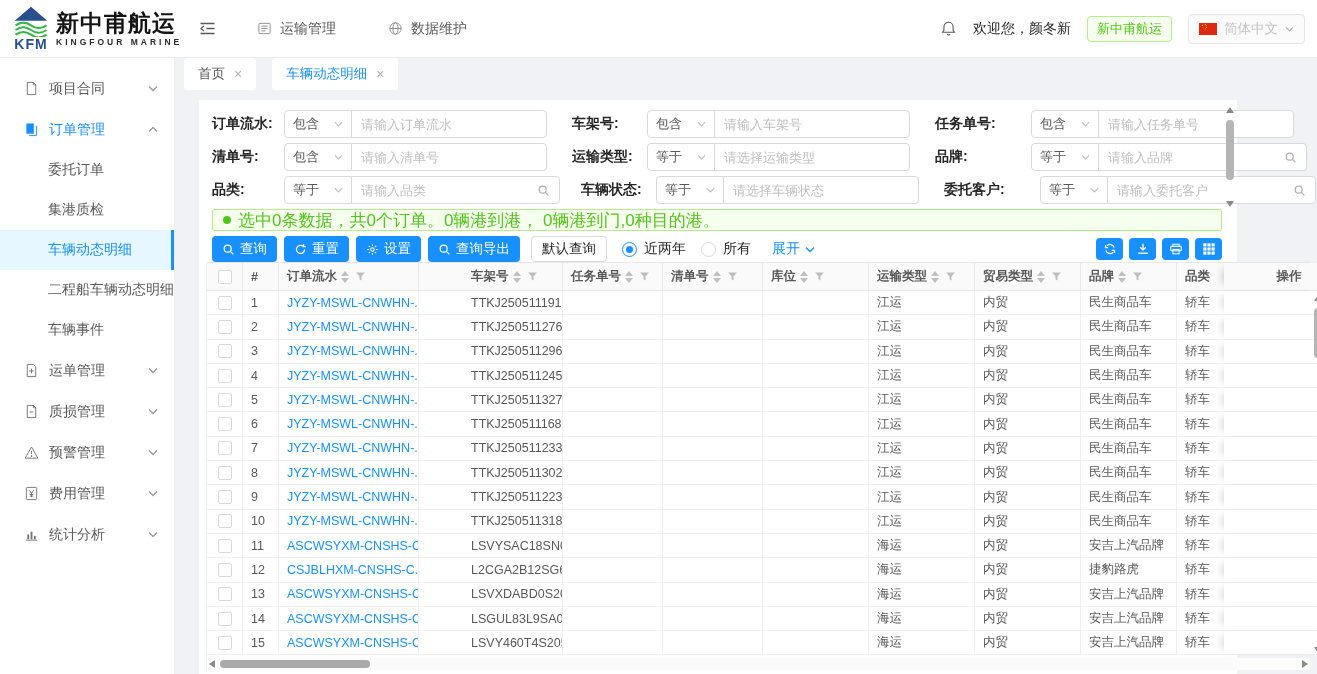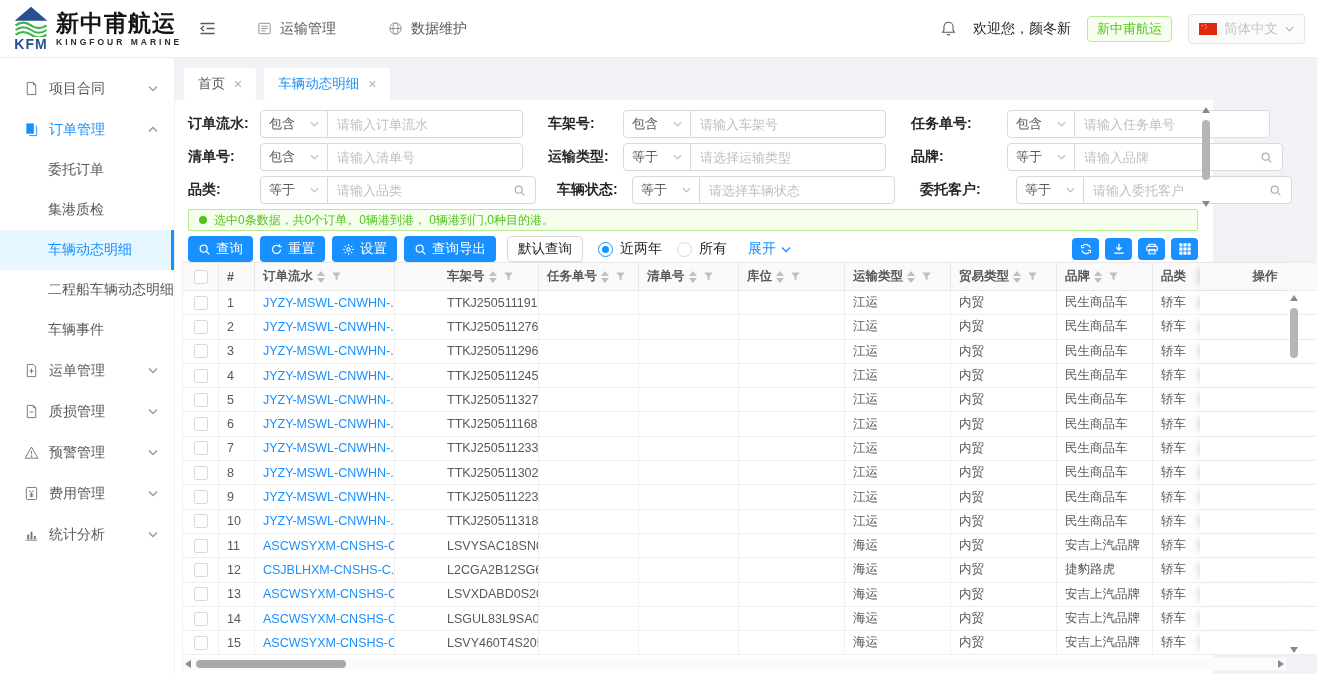--- a/index.html
+++ b/index.html
@@ -36,26 +36,26 @@
     border-right:1px solid #f0f0f0; padding-top:10px; overflow:hidden; z-index:10; }
   .side-item { height:41px; display:flex; align-items:center; padding:0 16px 0 24px; gap:10px; color:#595959; cursor:pointer; }
   .side-ic { width:15px; height:15px; color:#737373; }
   .side-item .chev { width:10px; height:7px; margin-left:auto; color:#999; }
   .side-item.active-parent, .side-item.active-parent .side-ic { color:#1890ff; }
   .side-sub-item { height:40px; display:flex; align-items:center; padding-left:48px; color:#595959; cursor:pointer; }
   .side-sub-item.active { background:#e6f7ff; color:#1890ff; border-right:3px solid #1890ff; }
 
   
   .main { position:absolute; left:175px; top:58px; width:1142px; height:616px; }
-  .tab-bar { height:42px; display:flex; align-items:flex-end; gap:8px; padding-left:9px; }
+  .tab-bar { height:42px; display:flex; align-items:flex-start; gap:16px; padding-left:9px; }
   .tab { background:#fff; height:32px; display:flex; align-items:center; gap:9px; padding:0 14px;
     border-radius:3px; color:#595959; font-size:13.5px; cursor:pointer; }
   .tab.active { color:#1890ff; }
   .tab .close { color:#b0b0b0; font-size:14px; line-height:1; cursor:pointer; }
-  .panel { position:absolute; top:42px; left:0; width:1038px; bottom:0; background:#fff; }
+  .panel { position:absolute; top:42px; left:24px; width:1038px; bottom:0; background:#fff; }
 
   
   .filters { position:relative; height:109px; padding:10px 14px 0 13px; }
   .filter-row { display:flex; gap:25px; margin-bottom:5px; }
   .ff { display:flex; align-items:center; }
   .ffc0 { width:344px; } .ffc0 .lbl { width:72px; }
   .ffc1 { width:350px; } .ffc1 .lbl { width:75px; }
   .ffc2 { width:350px;gap:21px; } .ffc2 .lbl { width:75px; }
   .lbl { font-weight:bold; color:#262626; font-size:14px; flex:none; }
   .ig { flex:1; display:flex; height:28px; }
@@ -67,21 +67,21 @@
   .real-inp { border:none; outline:none; flex:1; min-width:0; font-family:inherit; font-size:13px; color:#595959; }
   .real-inp::placeholder { color:#bfbfbf; }
   .inp-search { width:13px; height:13px; color:#aeaeae; }
   .form-vscroll { position:absolute; right:1px; top:5px; width:12px; height:104px; }
   .fv-up { position:absolute; top:2px; left:2px; }
   .fv-thumb { position:absolute; top:15px; left:2px; width:8px; height:60px; background:#b5b5b5; border-radius:4px; }
   .fv-down { position:absolute; bottom:2px; left:2px; }
 
   
   .status-bar { margin:0 15px 0 13px; height:22px; background:#f6ffed; border:1px solid #b7eb8f; border-radius:2px;
-    display:flex; align-items:center; padding:0 10px; color:#52c41a; font-size:12px; gap:7px; }
+    display:flex; align-items:center; padding:0 10px; color:#52c41a; font-size:17px; gap:7px; }
   .dot { width:8px; height:8px; border-radius:50%; background:#52c41a; flex:none; }
 
   
   .toolbar { margin:5px 15px 0 13px; height:26px; display:flex; align-items:center; gap:7px; }
   .btn { background:#1890ff; color:#fff; border:none; border-radius:4px; height:26px; display:flex; align-items:center;
     gap:5px; padding:0 10px; font-size:13.5px; cursor:pointer; font-family:inherit; }
   .btn-ic { width:13px; height:13px; color:#fff; }
   .btn-plain { background:#fff; border:1px solid #d9d9d9; color:#262626; margin-left:4px; }
   .radio-item { display:flex; align-items:center; gap:7px; margin-left:8px; color:#262626; font-size:14px; cursor:pointer; }
   .radio { width:15px; height:15px; border-radius:50%; border:1px solid #d9d9d9; background:#fff;

